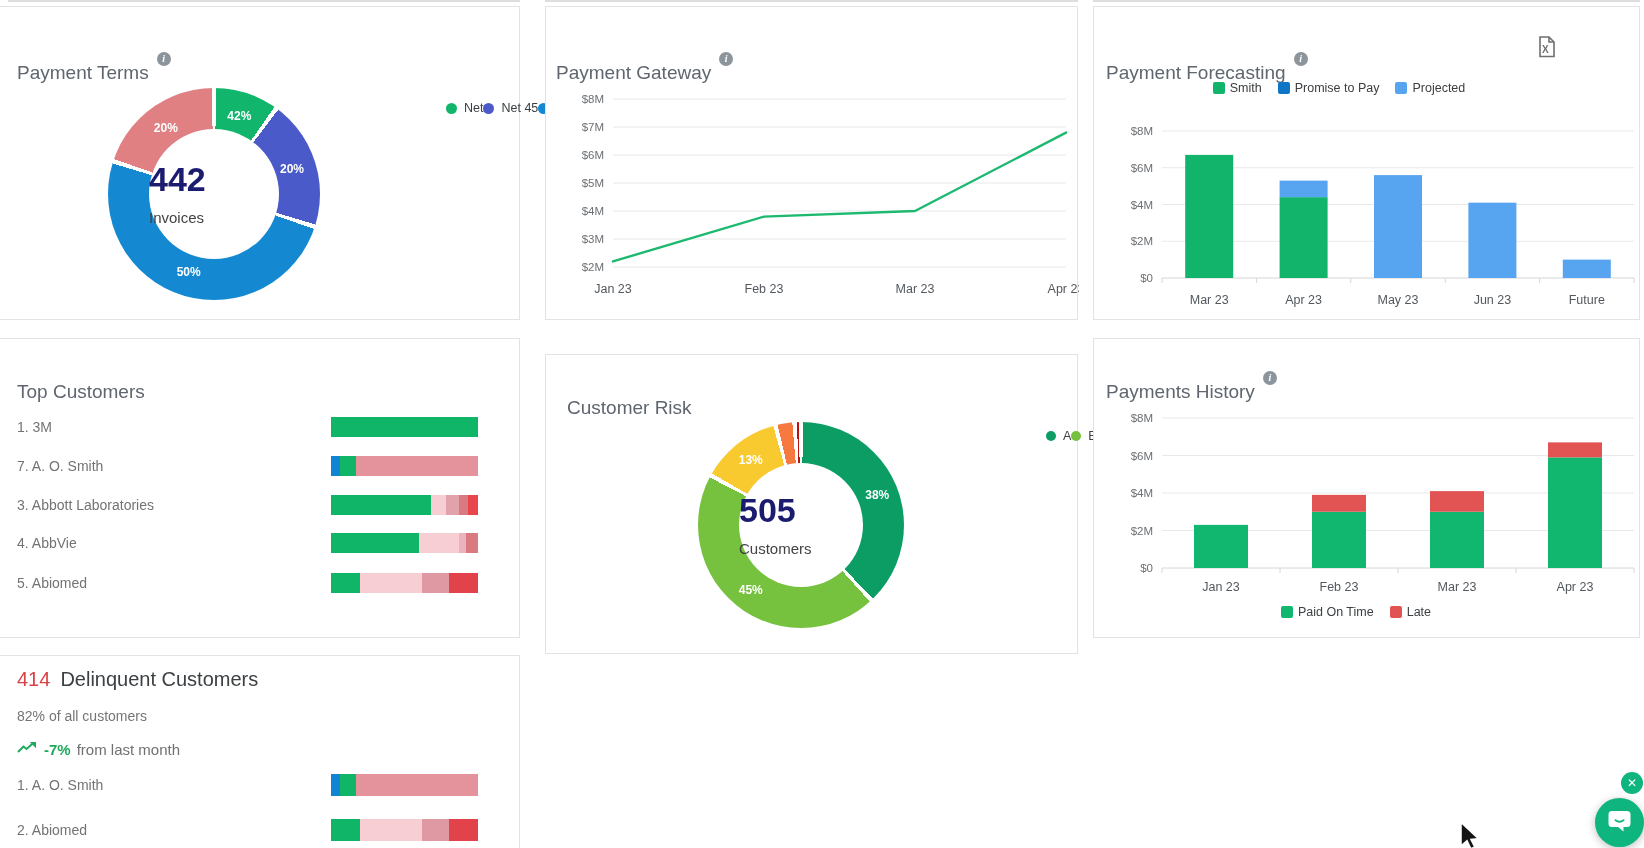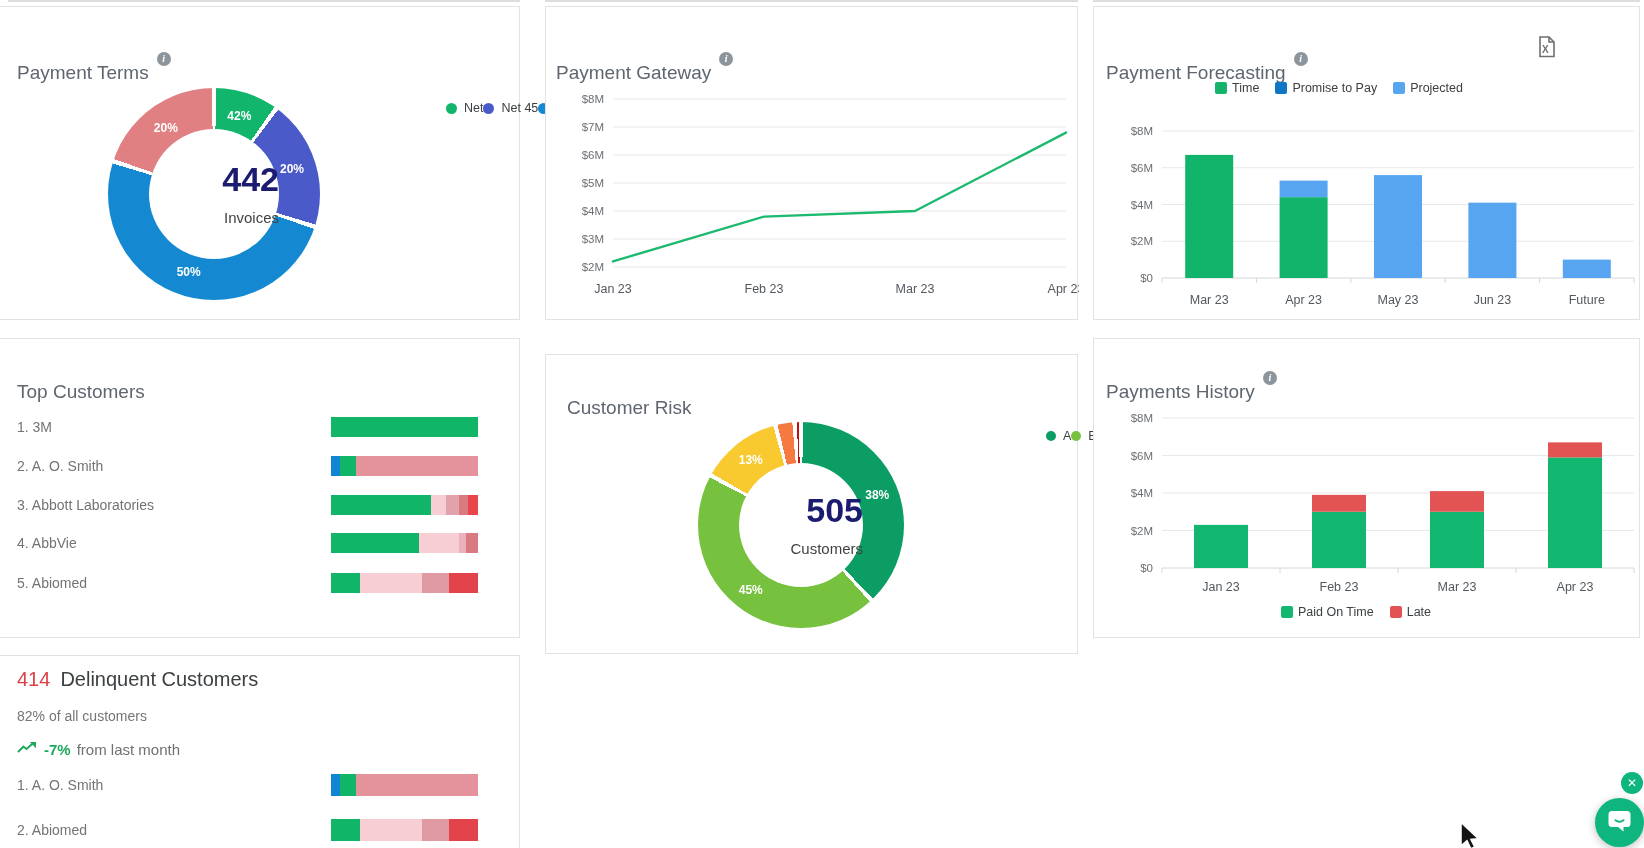--- a/index.html
+++ b/index.html
@@ -8,21 +8,21 @@
   .remnant{position:absolute;top:0;height:2px;background:#dedede;}
   .card{position:absolute;background:#fff;border:1px solid #e3e3e3;box-sizing:border-box;}
   .card-head{position:absolute;display:flex;align-items:center;gap:8px;}
   .card-title{font-size:19px;color:#5f6670;white-space:nowrap;margin-top:29px;}
   .info-icon{width:14px;height:14px;border-radius:50%;background:#8d959c;color:#fff;
              font-size:10px;font-weight:bold;display:flex;align-items:center;justify-content:center;
              font-family:"Liberation Serif",serif;font-style:italic;}
   .donut{position:absolute;border-radius:50%;}
   .donut-hole{position:absolute;left:50%;top:50%;transform:translate(-50%,-50%);
               background:#fff;border-radius:50%;display:flex;flex-direction:column;
-              align-items:flex-end;justify-content:center;z-index:2;}
+              align-items:flex-start;justify-content:center;z-index:2;}
   .donut-num{font-size:34px;font-weight:bold;color:#1b1c70;line-height:1;}
   .donut-sub{font-size:15px;color:#424242;margin-top:13px;}
   .pct-label{position:absolute;transform:translate(-50%,-50%);color:#fff;font-size:12px;
              font-weight:bold;z-index:3;white-space:nowrap;}
   .legend-col{position:absolute;display:flex;flex-direction:row;}
   .legend-col .li{display:flex;align-items:center;gap:7px;}
   .legend-col .dot{border-radius:50%;flex:0 0 auto;}
   .legend-col .lt{font-size:12.5px;color:#3c4043;white-space:nowrap;}
   .legend-row{position:absolute;display:flex;align-items:center;justify-content:center;gap:16px;}
   .legend-row .li{display:flex;align-items:center;gap:5px;}
@@ -129,21 +129,21 @@
   <span class="export-btn" style="left:444px;top:29px;">
     <svg width="18" height="22" viewBox="0 0 18 22">
       <path d="M2 1 h9 l5 5 v14.5 h-14 z" fill="none" stroke="#6f6f6f" stroke-width="1.6"></path>
       <path d="M11 1 v5 h5" fill="none" stroke="#6f6f6f" stroke-width="1.6"></path>
       <text x="4" y="17" font-size="10" font-weight="bold" fill="#6f6f6f">X</text>
     </svg>
   </span>
   <div class="legend-row" id="legend-forecast" style="left:0;top:74px;width:490px;">
       <span class="li">
         <span class="sq" style="background: rgb(18, 180, 108);"></span>
-        <span class="lt">Time</span>
+        <span class="lt">Smith</span>
       </span>
       <span class="li">
         <span class="sq" style="background: rgb(14, 118, 196);"></span>
         <span class="lt">Promise to Pay</span>
       </span>
       <span class="li">
         <span class="sq" style="background: rgb(87, 165, 241);"></span>
         <span class="lt">Projected</span>
       </span>
     </div>
@@ -183,21 +183,21 @@
     <span class="card-title">Top Customers</span>
   </div>
   <div class="hrows" id="tc-rows">
       <div class="hrow" style="top: 78px; height: 20px;">
         <span class="hrow-label">1. 3M</span>
         <div class="hrow-bar">
           <span class="seg" style="width: 100%; background: rgb(16, 181, 104);"></span>
         </div>
       </div>
       <div class="hrow" style="top: 117px; height: 20px;">
-        <span class="hrow-label">2. A. O. Smith</span>
+        <span class="hrow-label">7. A. O. Smith</span>
         <div class="hrow-bar">
           <span class="seg" style="width: 6%; background: rgb(16, 134, 211);"></span>
           <span class="seg" style="width: 11%; background: rgb(16, 181, 104);"></span>
           <span class="seg" style="width: 83%; background: rgb(228, 147, 156);"></span>
         </div>
       </div>
       <div class="hrow" style="top: 156px; height: 20px;">
         <span class="hrow-label">3. Abbott Laboratories</span>
         <div class="hrow-bar">
           <span class="seg" style="width: 68%; background: rgb(16, 181, 104);"></span>

